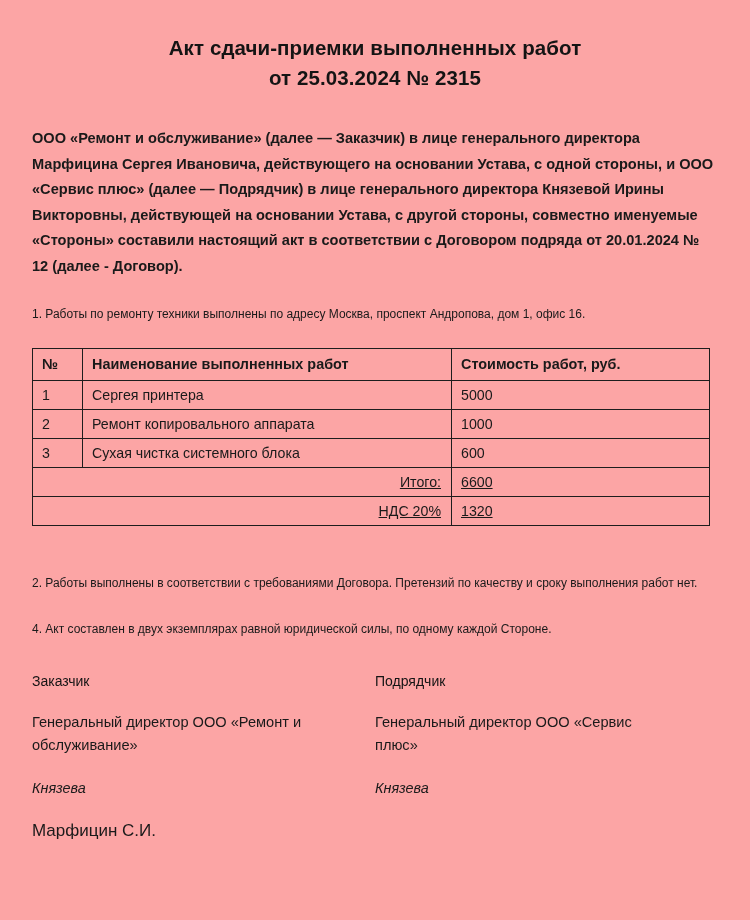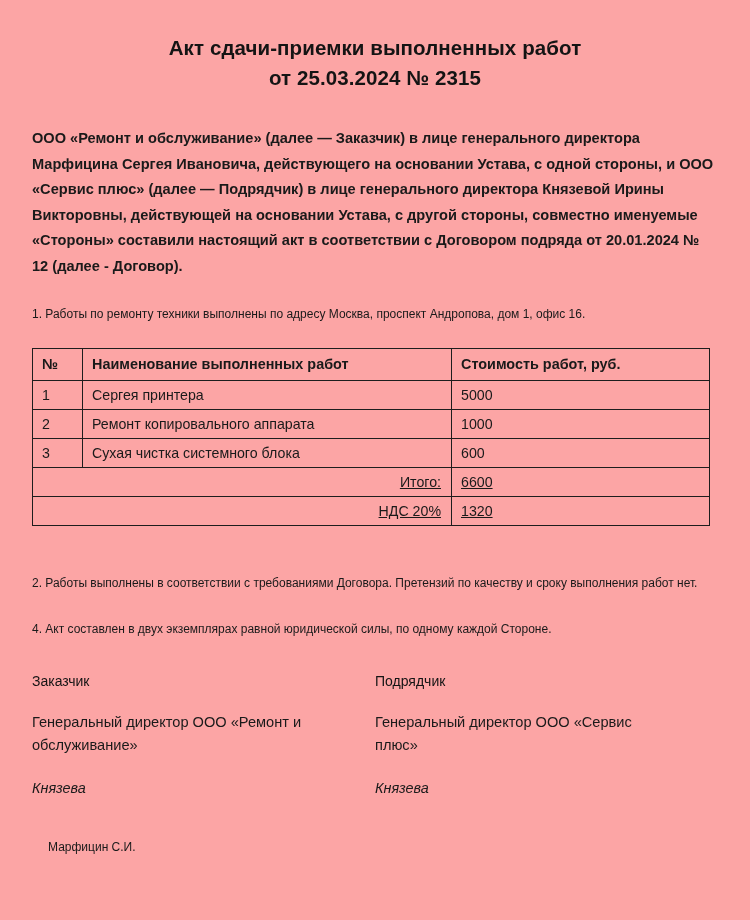--- a/index.html
+++ b/index.html
@@ -130,23 +130,23 @@
   }
   .sig-signature {
     margin: 0;
     padding-top: 20px;
     font-size: 14.4px;
     font-style: italic;
     line-height: 22px;
     color: #1a1a1a;
   }
   .sig-name {
-    margin: 16px;
+    margin: 0;
     padding-top: 21px;
-    font-size: 12px;
+    font-size: 17px;
     line-height: 22px;
     color: #1a1a1a;
   }
 </style>
 </head>
 <body>
 
 <div class="page">
 
   <h1 class="doc-title">

